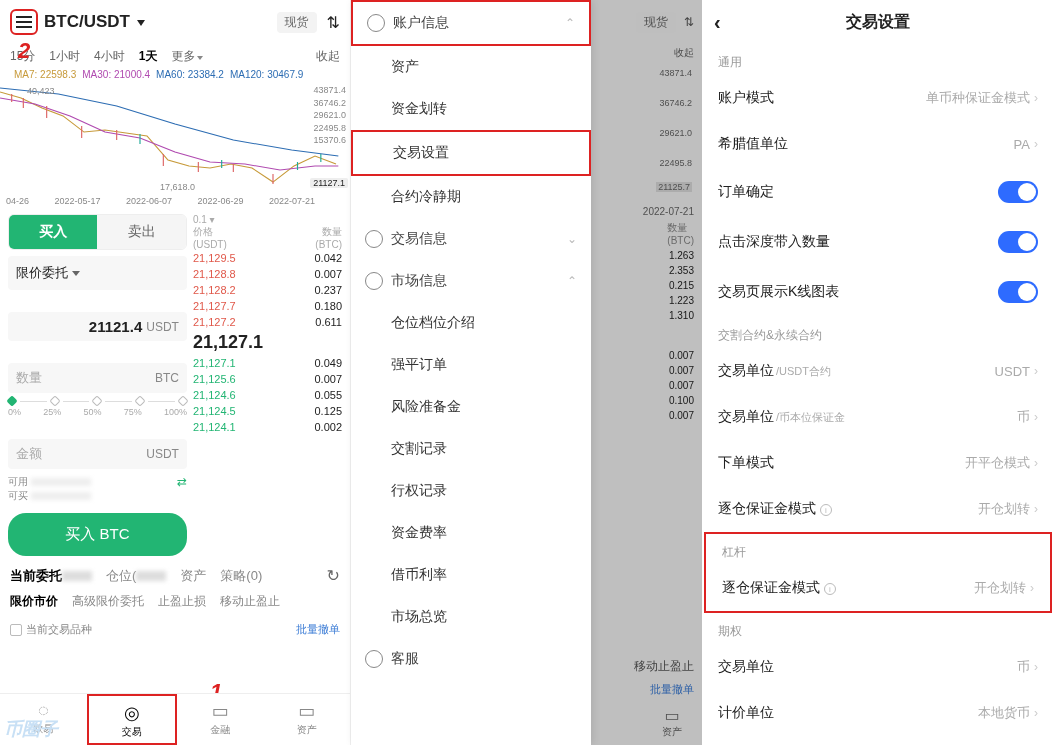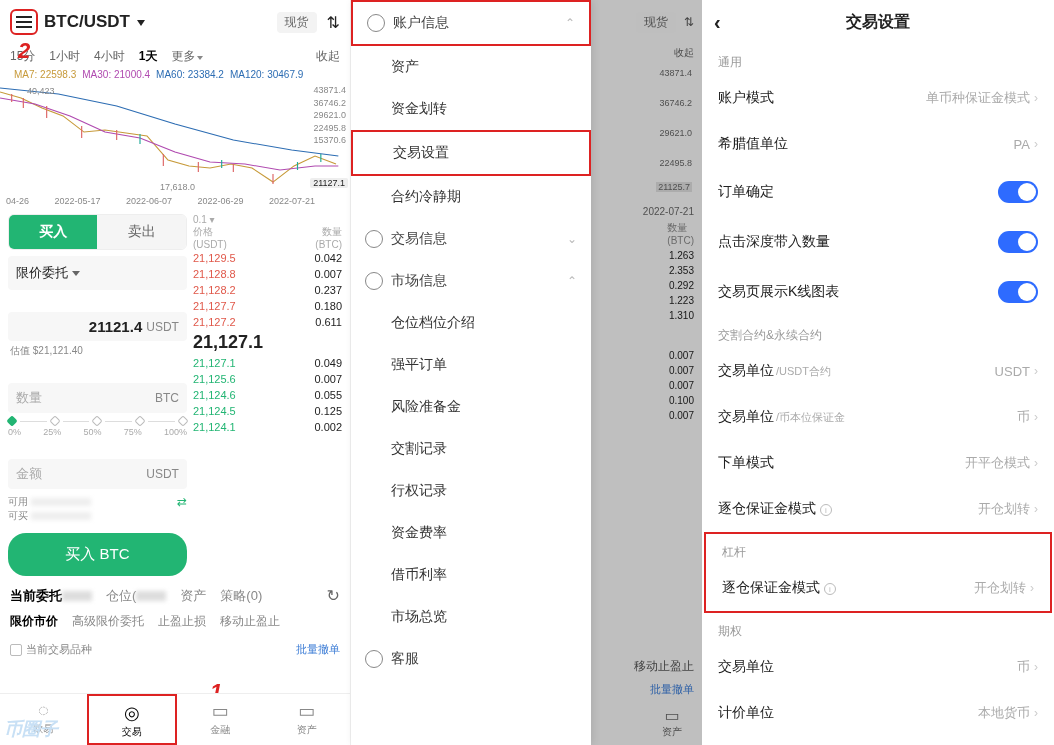--- a/index.html
+++ b/index.html
@@ -181,21 +181,20 @@
         <div class="bs-sell">卖出</div>
       </div>
       <div class="select-row">
         <span>限价委托</span>
           <span class="caret2"></span>
       </div>
       <div class="input-row">
         <span class="val">21121.4</span>
           <span class="unit">USDT</span>
       </div>
-      <div class="est">估值 $21,121.40</div>
       <div class="input-row">
         <span style="color:#aaa;font-size:13px;">数量</span>
           <span class="spacer"></span>
           <span class="unit">BTC</span>
       </div>
       <div class="slider">
         <span class="dot first"></span>
           <span class="line"></span>
           <span class="dot"></span>
           <span class="line"></span>
@@ -331,21 +330,21 @@
       <div>
           <span></span>
           <span>1.263</span>
         </div>
       <div>
           <span></span>
           <span>2.353</span>
         </div>
       <div>
           <span></span>
-          <span>0.292</span>
+          <span>0.215</span>
         </div>
       <div>
           <span></span>
           <span>1.223</span>
         </div>
       <div>
           <span></span>
           <span>1.310</span>
         </div>
       <div style="font-size:18px;font-weight:700;">

